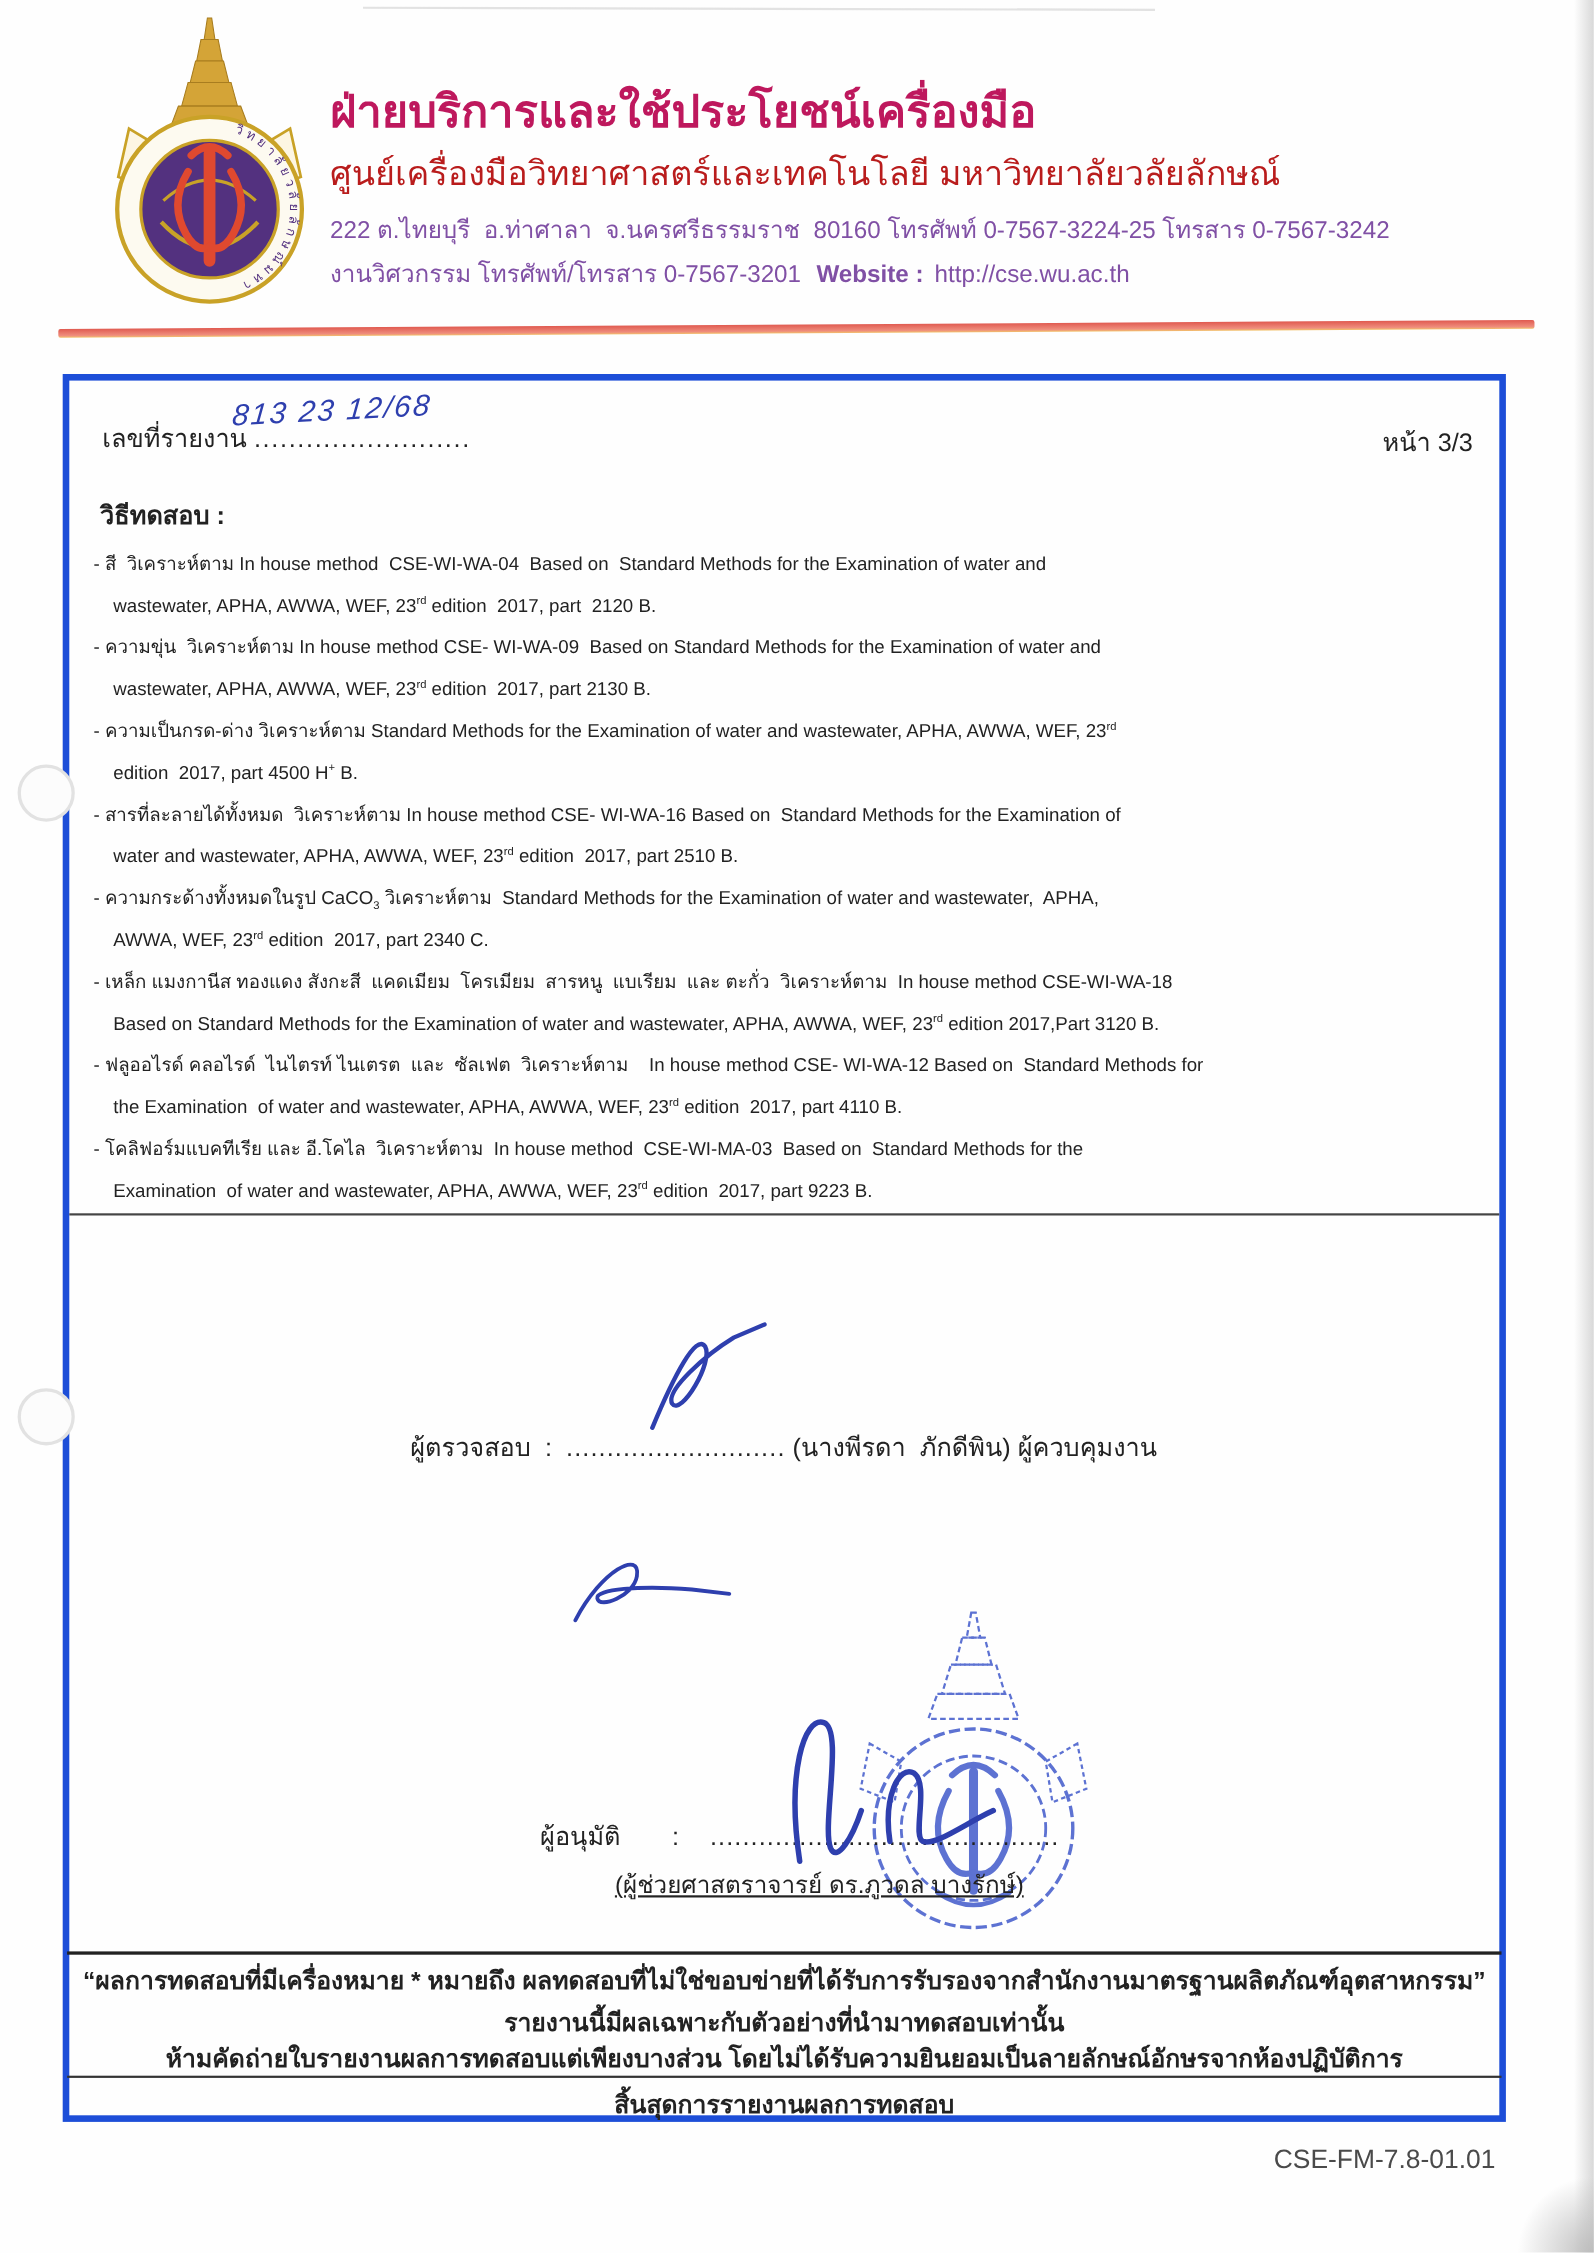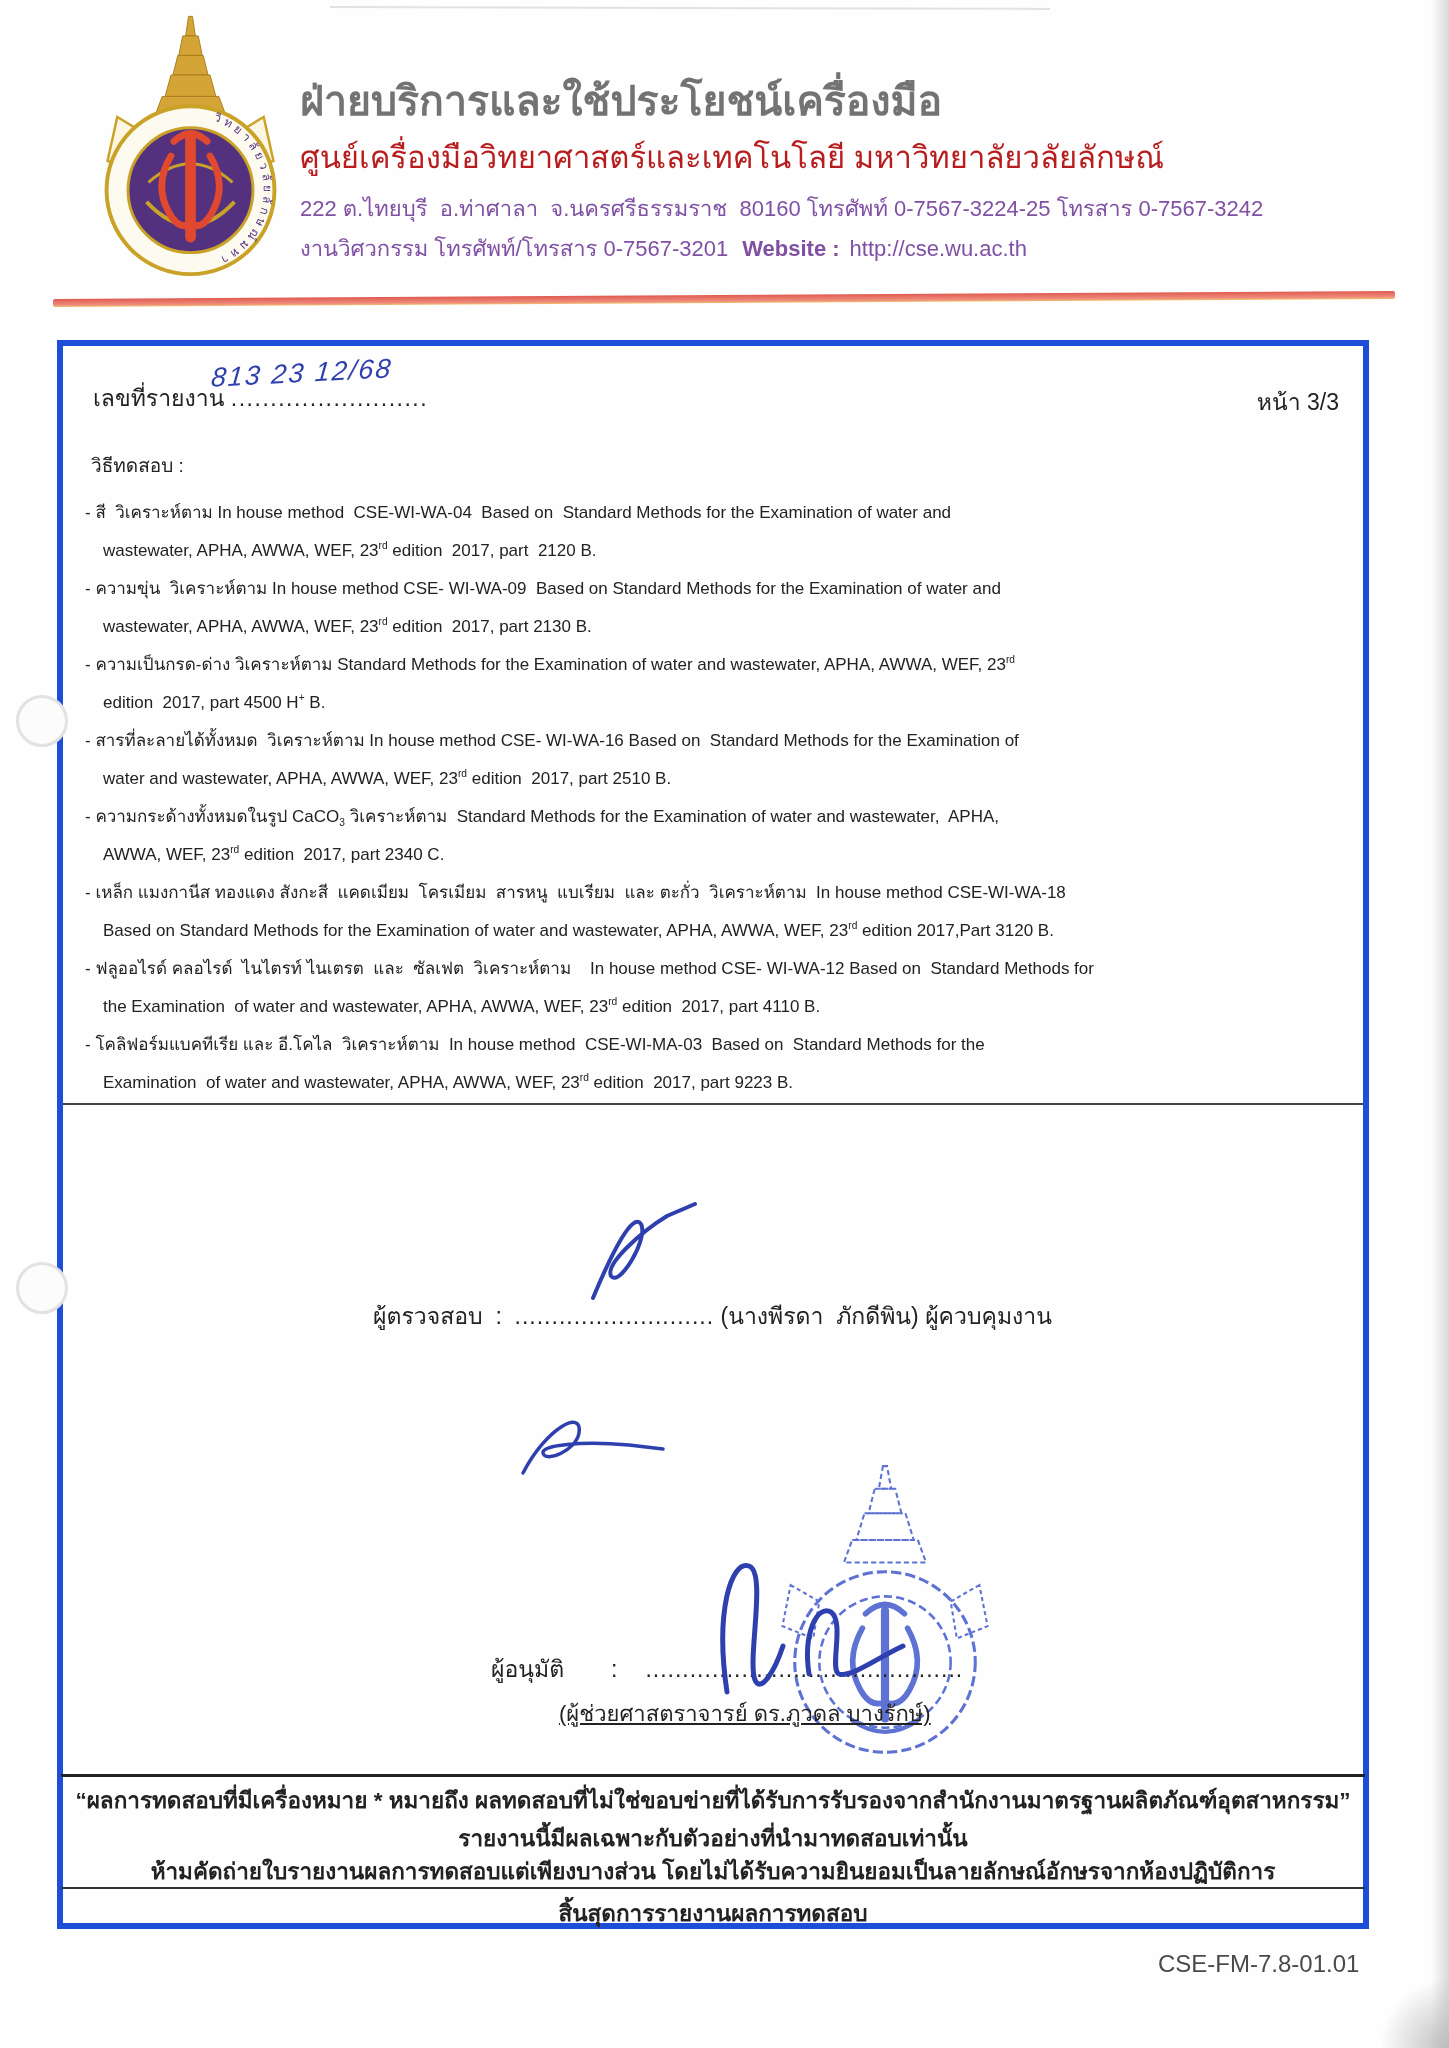--- a/index.html
+++ b/index.html
@@ -2,38 +2,38 @@
 <html><head>
 <meta charset="utf-8">
 <style>
   html,body{margin:0;padding:0;background:#ffffff;}
   .page{
     position:relative;width:1449px;height:2048px;background:#fefefe;overflow:hidden;
     font-family:"Liberation Sans","DejaVu Sans",sans-serif;color:#222;
   }
   
   .logo{position:absolute;left:88px;top:14px;width:205px;height:284px;}
-  .hdr-dept{position:absolute;left:300px;top:68px;font-size:41px;font-weight:bold;color:#737373;}
+  .hdr-dept{position:absolute;left:300px;top:68px;font-size:41px;font-weight:bold;color:#be185d;}
   .hdr-center{position:absolute;left:300px;top:132px;font-size:31px;font-weight:normal;color:#b91c1c;}
   .hdr-addr{position:absolute;left:300px;top:191px;font-size:22px;color:#8050a5;white-space:pre;}
   .hdr-eng{position:absolute;left:300px;top:231px;font-size:22px;color:#8050a5;white-space:pre;}
   .hdr-eng .weblabel{font-weight:bold;margin-left:14px;}
   .hdr-eng .weburl{margin-left:10px;}
   .red-divider{position:absolute;left:53px;top:295px;width:1342px;height:8px;
     background:linear-gradient(to bottom,#e05a50 0%,#ef8d7d 75%,#f2c06a 100%);
     transform:rotate(-0.35deg);border-radius:2px;}
   .top-scanline{position:absolute;left:330px;top:7px;width:720px;height:2px;background:#cfcfcf;opacity:.6;transform:rotate(.15deg);}
   
   .mainbox{position:absolute;left:57px;top:340px;width:1300px;height:1577px;border:6px solid #1d4ed8;}
   .report-row{position:absolute;left:30px;top:34px;font-size:23px;white-space:pre;}
   .report-dots{letter-spacing:1.5px;}
   .report-hand{position:absolute;left:118px;top:-22px;font-size:27px;color:#2e3fae;
     transform:rotate(-3deg) skewX(-8deg);letter-spacing:2px;white-space:pre;font-style:italic;}
   .page-label{position:absolute;right:24px;top:38px;font-size:23px;}
-  .methods-heading{position:absolute;left:28px;top:104px;font-size:19px;font-weight:normal;}
+  .methods-heading{position:absolute;left:28px;top:104px;font-size:23px;font-weight:bold;}
   .methods{position:absolute;left:22px;top:148px;width:1266px;font-size:17px;line-height:38px;overflow:hidden;}
   .m-line{white-space:pre;}
   .m-line.l2{padding-left:18px;}
   sup{font-size:.6em;vertical-align:super;line-height:0;}
   sub{font-size:.6em;vertical-align:sub;line-height:0;}
   .hr1{position:absolute;left:0;right:0;top:757px;border-top:2px solid #444;}
   
   .sig-row{position:absolute;font-size:23px;white-space:pre;z-index:2;}
   .sig-dots{letter-spacing:1px;}
   .sig1-row{left:310px;top:952px;}

